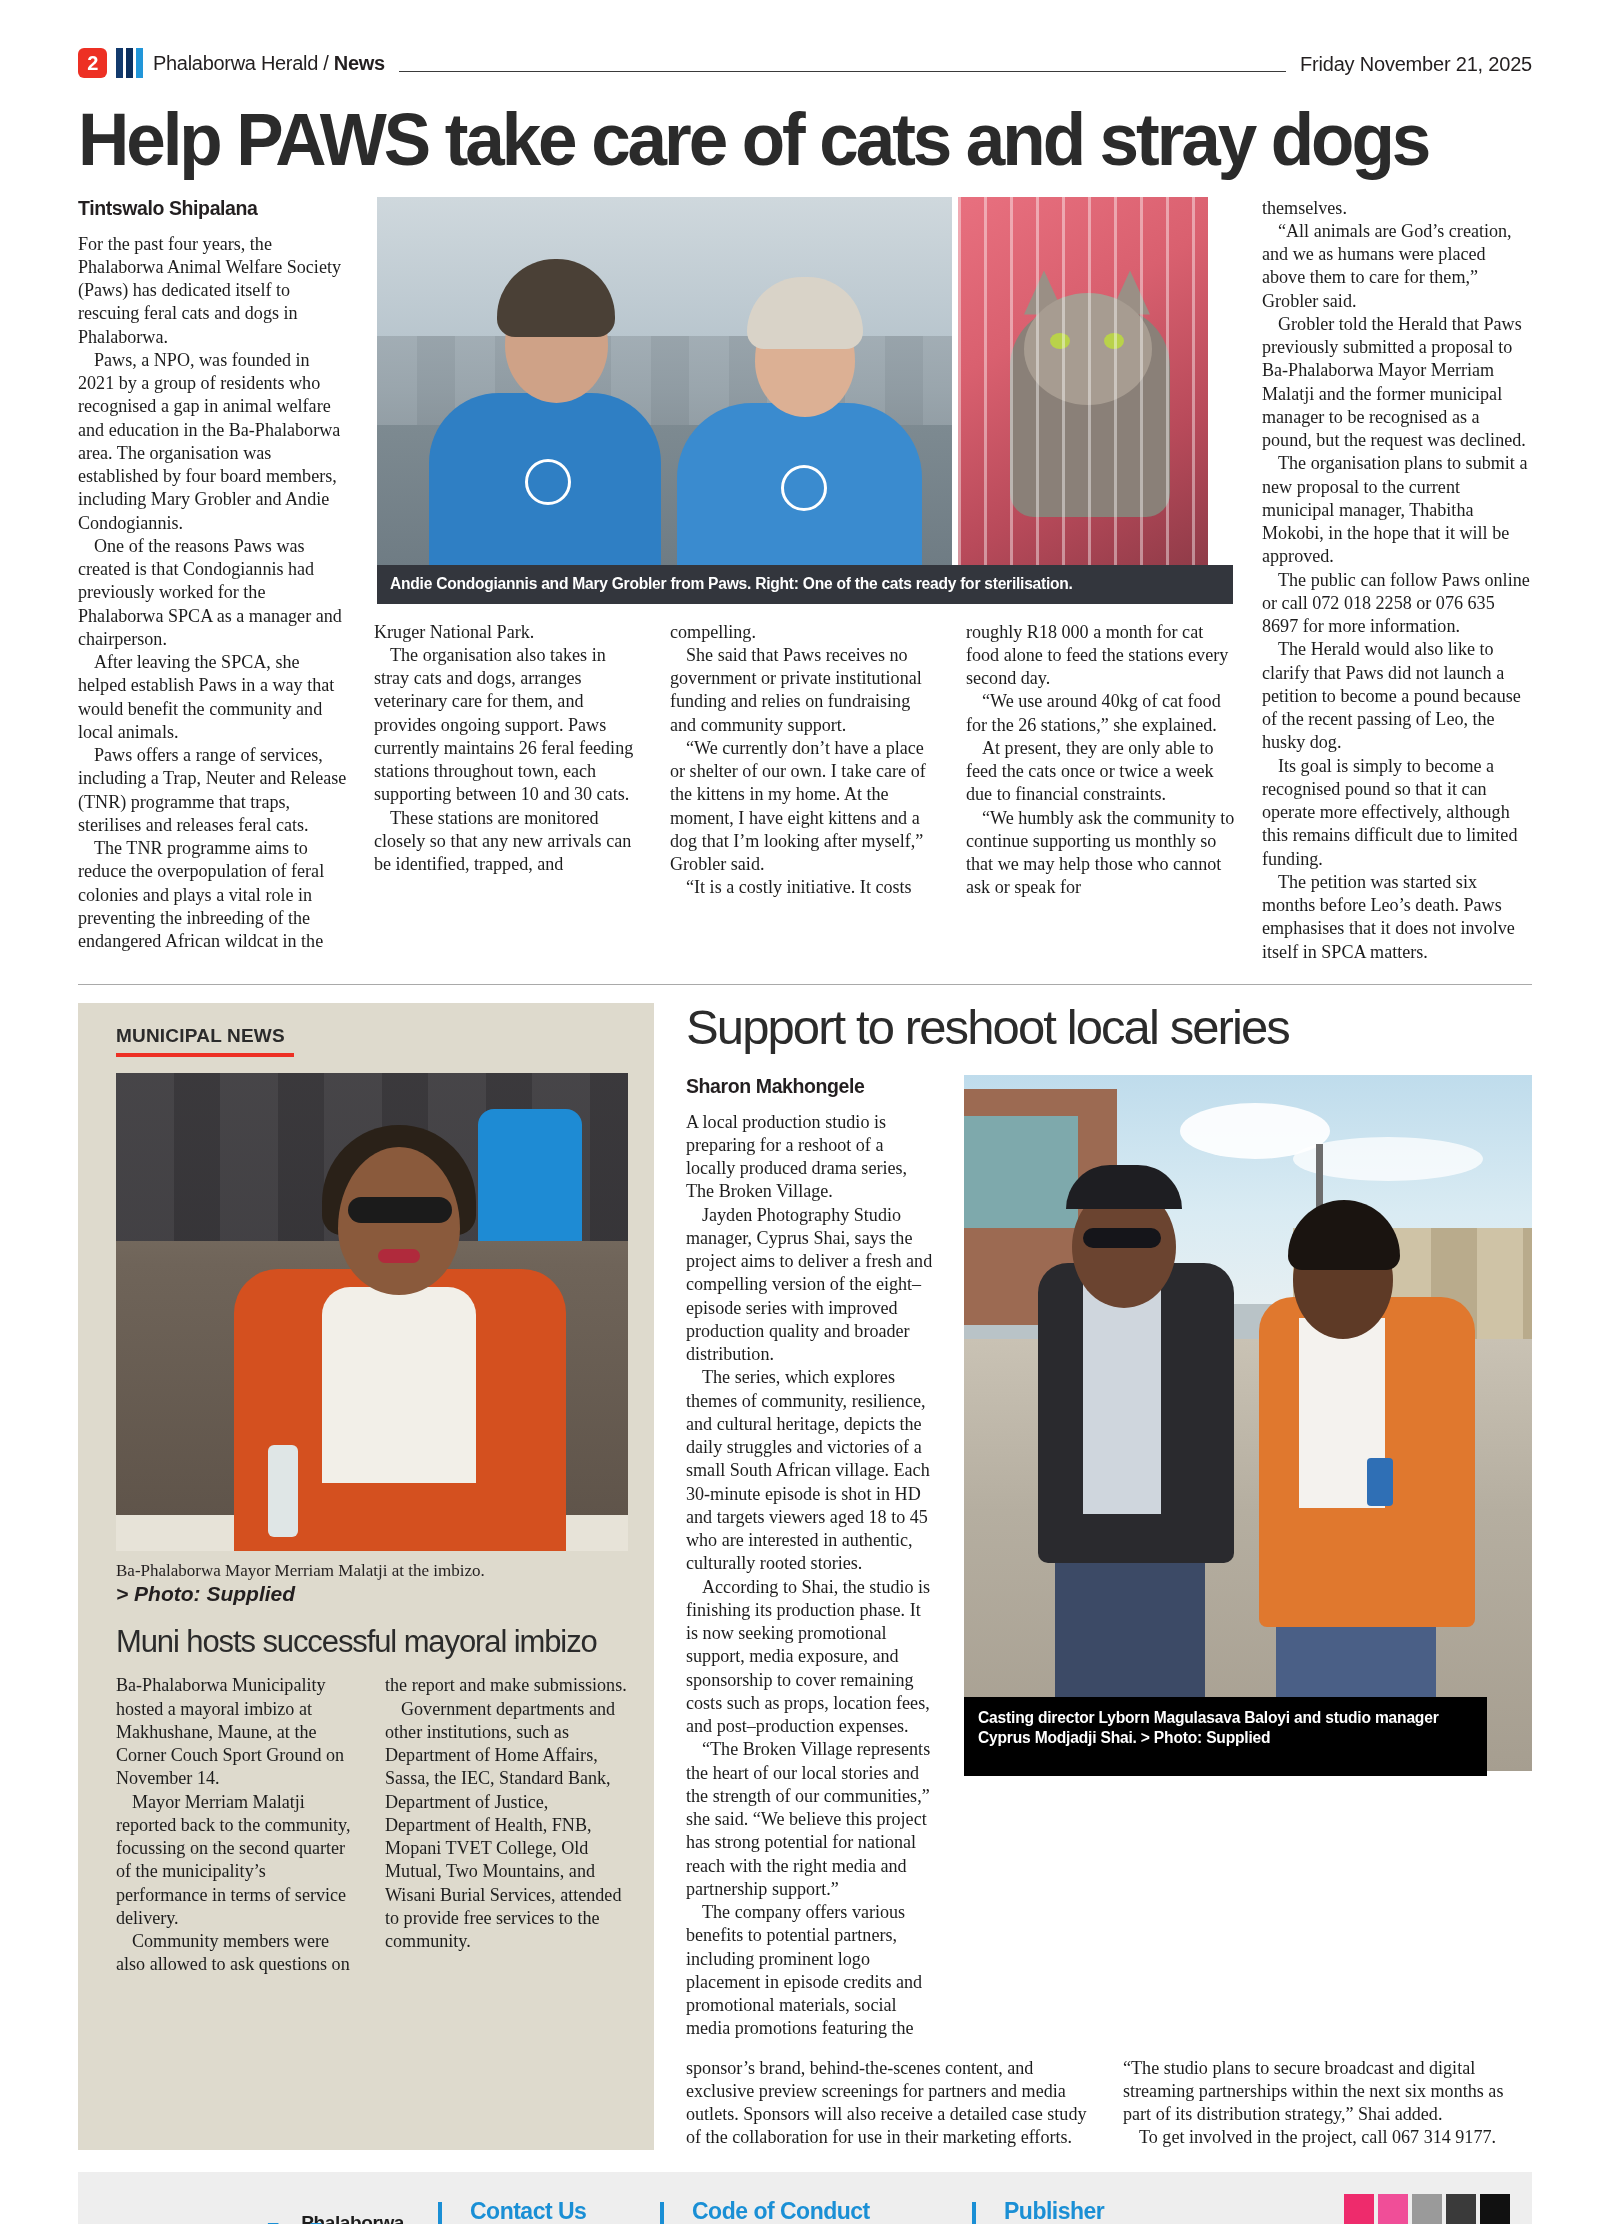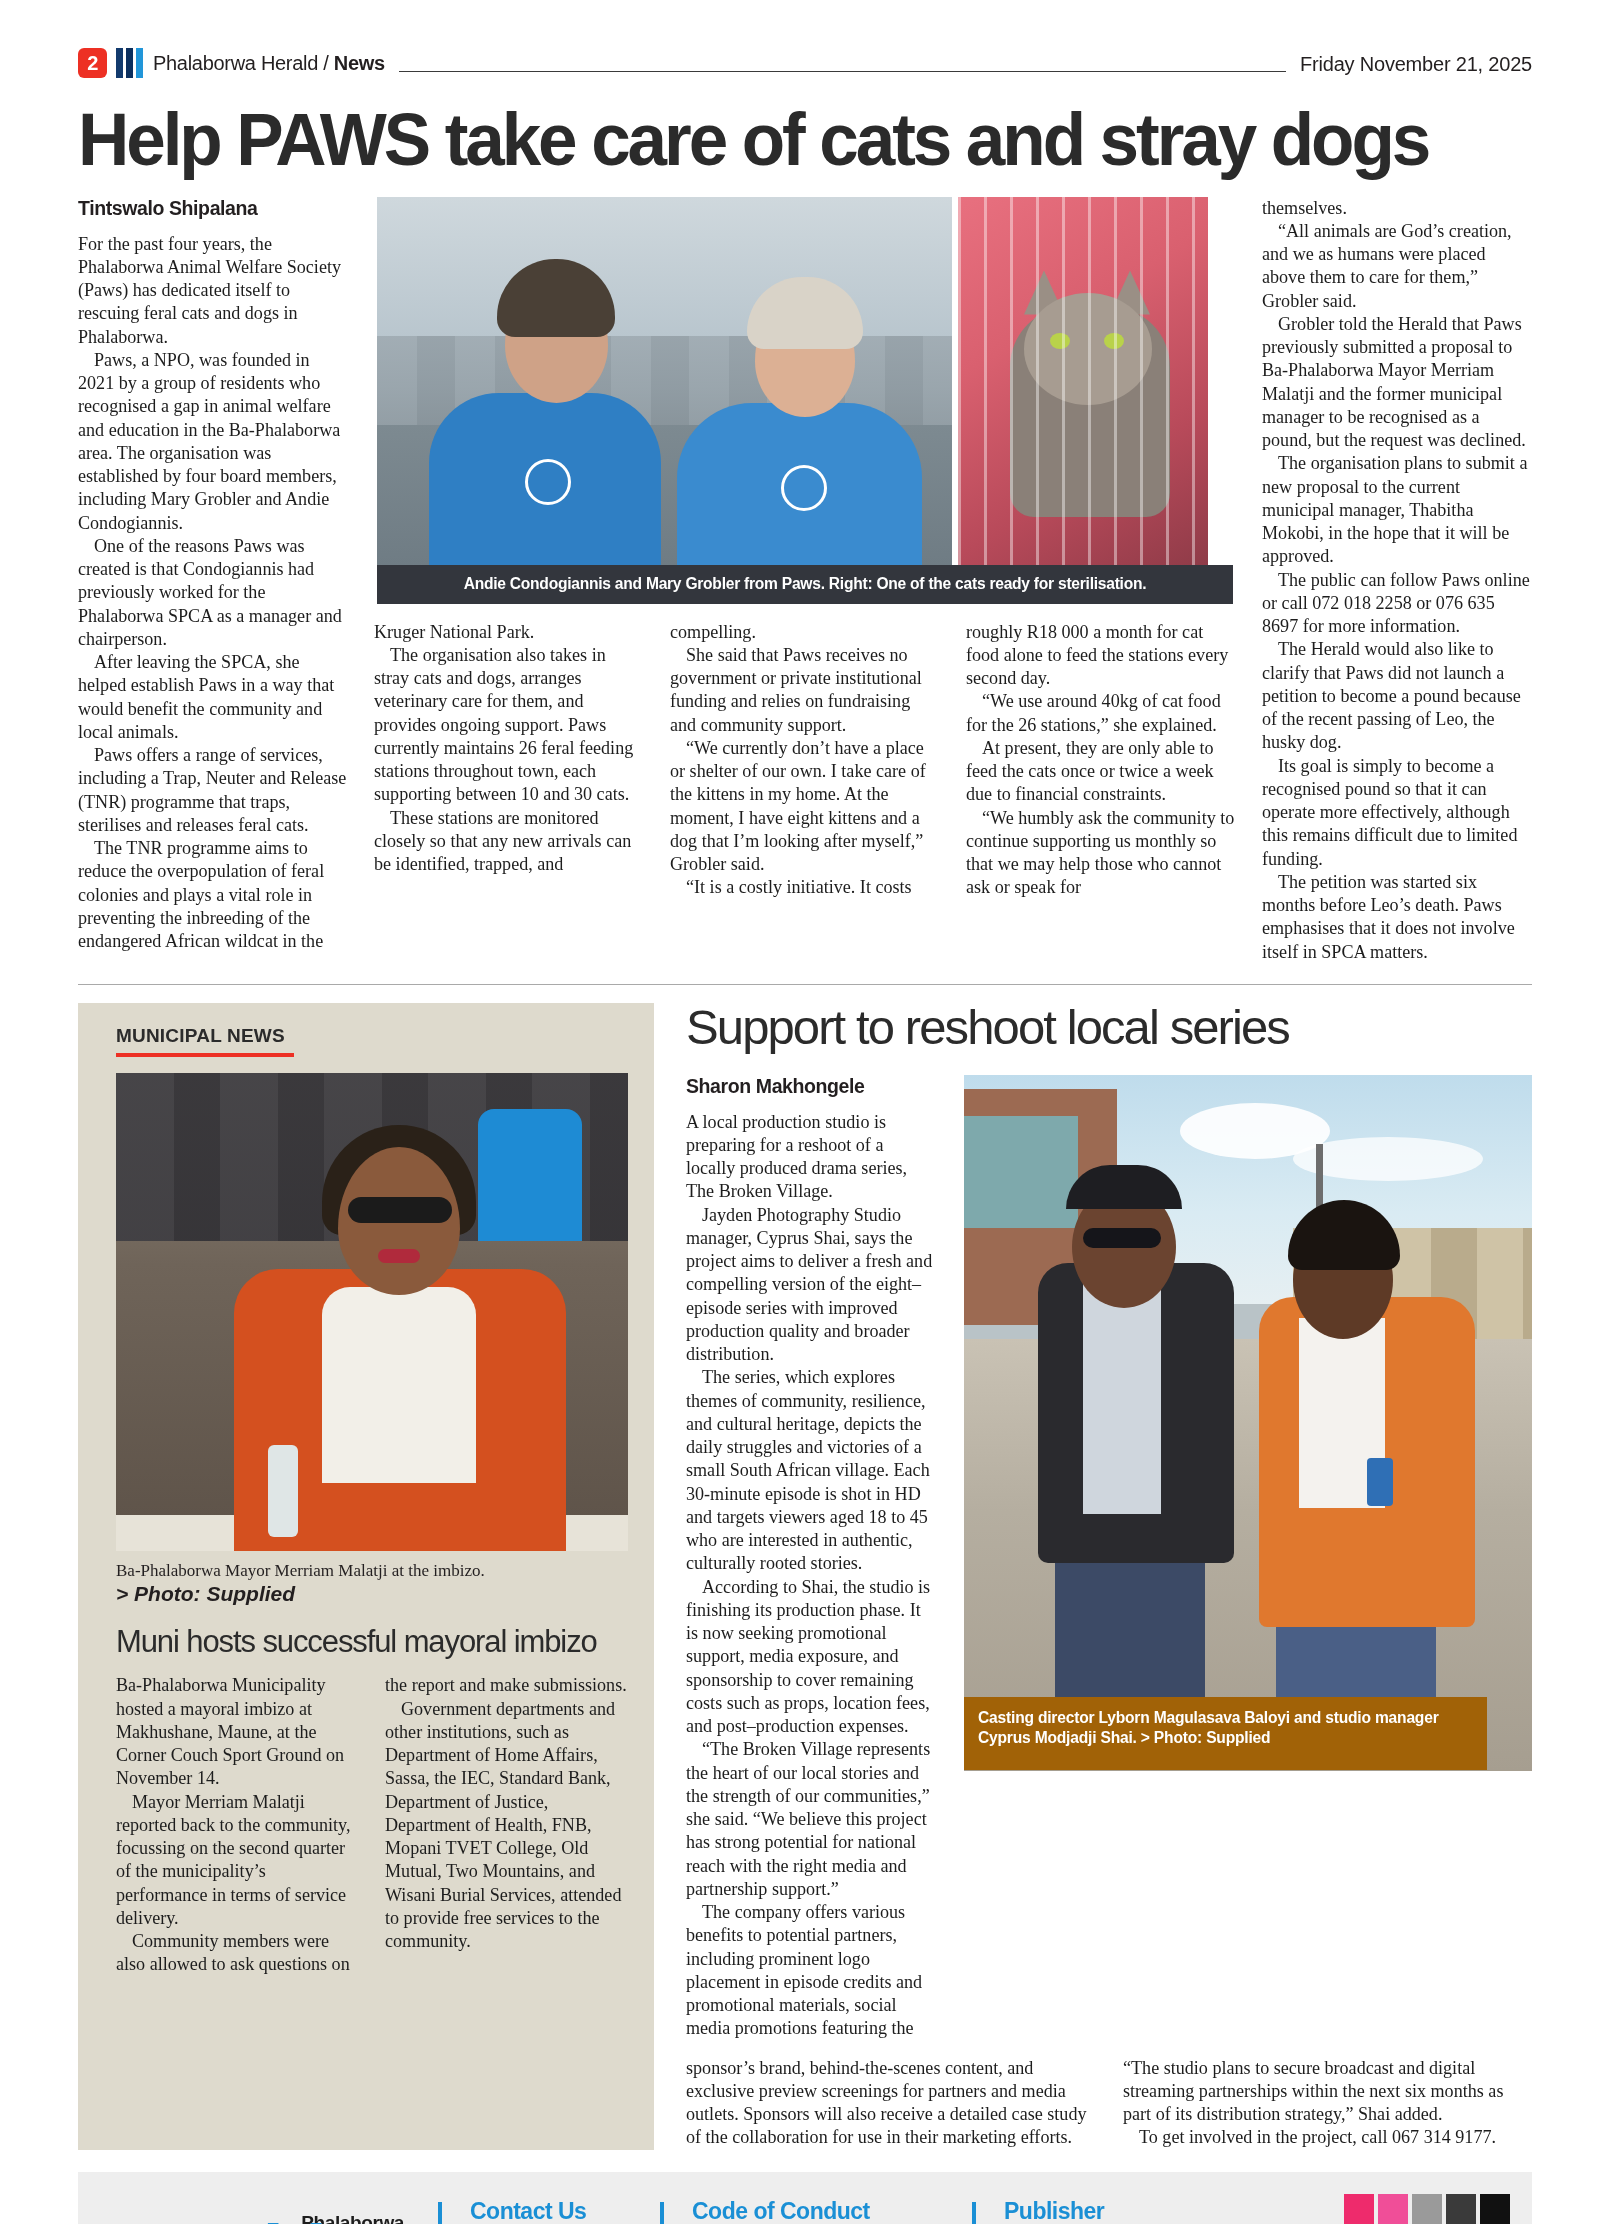--- a/index.html
+++ b/index.html
@@ -64,21 +64,20 @@
 
   
   .photoblock { position: absolute; left: 0; top: 0; width: 100%; }
   .ph-row { display: flex; gap: 6px; height: 368px; }
   .ph-main { flex: 0 0 575px; background: #7b8a93; position: relative; overflow: hidden; }
   .ph-side { flex: 0 0 250px; background: #c75d63; position: relative; overflow: hidden; }
   .cap-bar {
     background: #33363d; color: #fff; font-weight: 700;
     font-size: 15.6px; letter-spacing: -0.25px;
     padding: 10px 13px 11px 13px;
-    text-align: center;
   }
 
   
   .p1-sky { position:absolute; inset:0; background:linear-gradient(#cfd8dd 0%, #b9c6ce 38%, #9aa8b0 52%, #7d8a91 62%, #6f7c84 100%); }
   .p1-bld { position:absolute; left:0; top:38%; width:100%; height:24%; background:repeating-linear-gradient(90deg,#9aa5ac 0 40px,#8d989f 40px 78px); opacity:.75; }
   .p1-shirt-l { position:absolute; left:52px; top:196px; width:232px; height:175px; background:#2f7fc4; border-radius:70px 70px 0 0; }
   .p1-shirt-r { position:absolute; left:300px; top:206px; width:245px; height:165px; background:#3a8bcf; border-radius:75px 75px 0 0; }
   .p1-head-l { position:absolute; left:128px; top:78px; width:103px; height:128px; background:#cfa287; border-radius:50%/55% 55% 45% 45%; }
   .p1-hair-l { position:absolute; left:120px; top:62px; width:118px; height:78px; background:#4a4036; border-radius:58px 58px 18px 18px; }
   .p1-head-r { position:absolute; left:378px; top:96px; width:100px; height:124px; background:#dcb094; border-radius:50%/55% 55% 45% 45%; }
@@ -153,23 +152,23 @@
   .sp-man-head { position:absolute; left:19%; top:16%; width:104px; height:122px; background:#6b4430; border-radius:50%; }
   .sp-man-cap { position:absolute; left:18%; top:13%; width:116px; height:44px; background:#1e1e22; border-radius:58px 58px 0 0; }
   .sp-man-glass { position:absolute; left:21%; top:22%; width:78px; height:20px; background:#15151a; border-radius:10px; }
   .sp-wom-coat { position:absolute; left:52%; top:32%; width:216px; height:330px; background:#e0782e; border-radius:34px 34px 8px 8px; }
   .sp-wom-shirt { position:absolute; left:59%; top:35%; width:86px; height:190px; background:#f4f2ee; }
   .sp-wom-jeans { position:absolute; left:55%; top:64%; width:160px; height:250px; background:#4a5f86; border-radius:12px; }
   .sp-wom-head { position:absolute; left:58%; top:21%; width:100px; height:118px; background:#5e3a26; border-radius:50%; }
   .sp-wom-hair { position:absolute; left:57%; top:18%; width:112px; height:70px; background:#1a1410; border-radius:56px 56px 14px 14px; }
   .sp-phone { position:absolute; left:71%; top:55%; width:26px; height:48px; background:#2f6fb5; border-radius:4px; }
   .cap-blue {
-    background: #a16207; color: #fff; font-weight: 700;
+    background: #000000; color: #fff; font-weight: 700;
     font-size: 15.6px; line-height: 1.3; letter-spacing: -0.2px;
-    padding: 11px 14px 22px 14px; width: 92%;
+    padding: 11px 14px 28px 14px; width: 92%;
     position: relative; margin-top: -74px;
   }
   .bottom-2col { display: grid; grid-template-columns: 1fr 1fr; column-gap: 28px; margin-top: 16px; }
 
   
   .footer {
     margin-top: 22px; background: #eeeeee; display: flex;
     padding: 26px 30px 26px 30px; position: relative; height: 264px;
   }
   .f-col { position: relative; }

